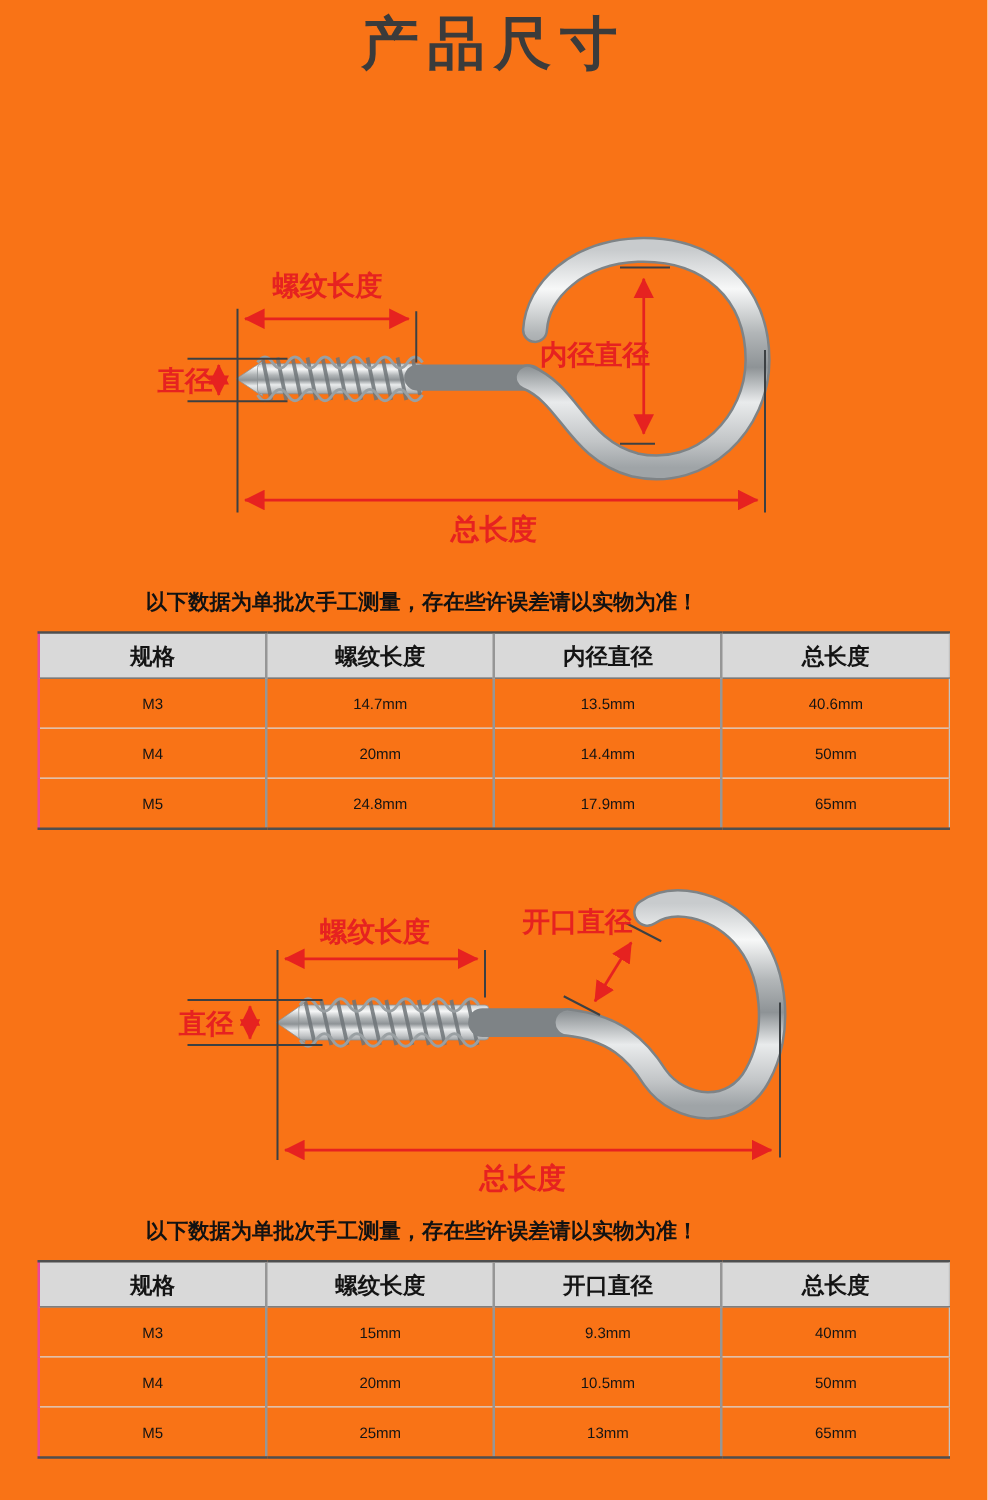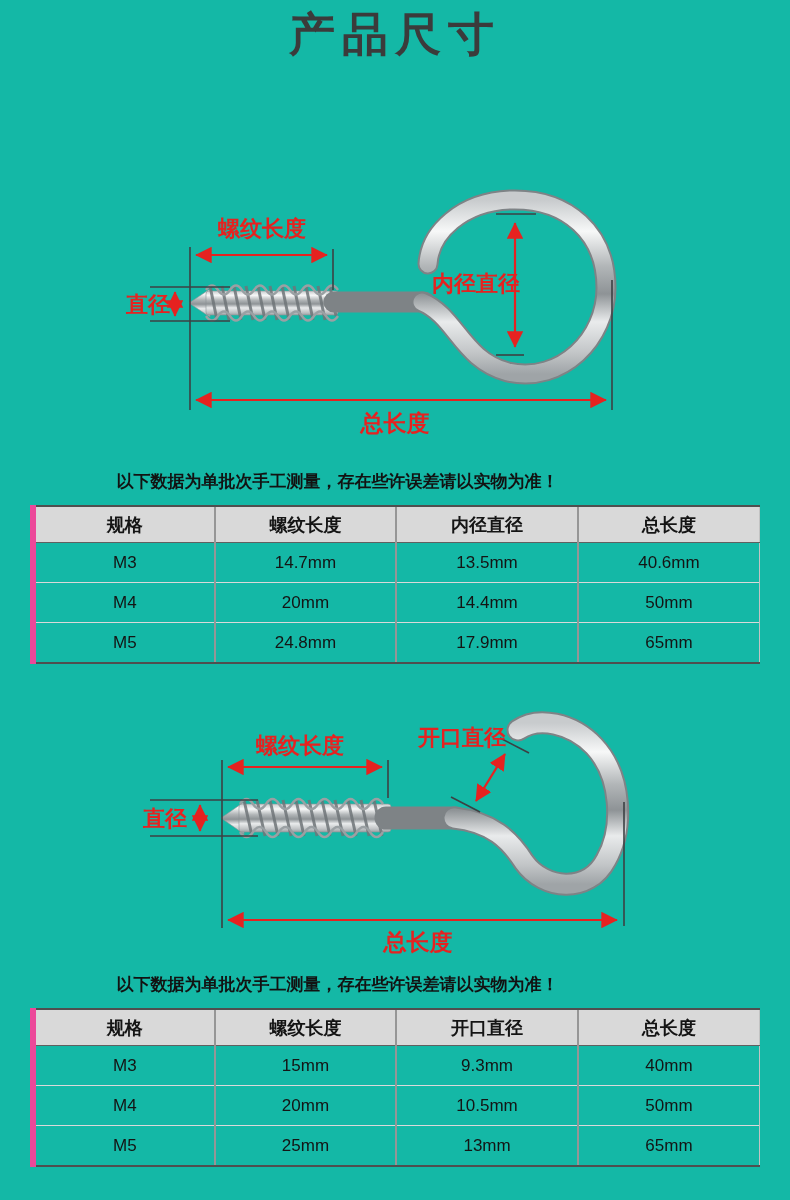--- a/index.html
+++ b/index.html
@@ -1,30 +1,30 @@
 <!DOCTYPE html>
 <html><head>
 <meta charset="utf-8">
 <style>
   html,body{margin:0;padding:0;background:#ffffff;}
-  .page{position:relative;width:790px;height:1200px;margin:0 auto;background:#14b8a6;
+  .page{position:relative;width:790px;height:1200px;margin:0 auto;background:#f97316;
         font-family:"Liberation Sans","DejaVu Sans",sans-serif;overflow:hidden;}
   .abs{position:absolute;}
   .title-zh{top:4px;left:0;width:790px;text-align:center;font-size:46px;font-weight:700;
             color:#3b3b3b;letter-spacing:7px;}
   .title-en{top:73px;left:0;width:790px;text-align:center;font-size:22px;font-weight:300;
             color:#4d4d4d;letter-spacing:4.5px;}
   .note{left:0;width:675px;text-align:center;font-size:17px;font-weight:600;color:#121212;}
   table.spec{left:30px;width:730px;border-collapse:collapse;table-layout:fixed;}
   .spec th{background:#d9d9d9;height:33px;font-size:18px;font-weight:700;color:#141414;
            border-top:2px solid #4f4f4f;border-bottom:1px solid #606060;text-align:center;}
-  .spec td{height:37px;text-align:center;font-size:17px;font-weight:500;color:#141414;
+  .spec td{height:37px;text-align:center;font-size:12px;font-weight:500;color:#141414;
            border-top:1px solid #d9d9d9;}
   .spec td,.spec th{border-left:2px solid #969696;}
-  .spec td:first-child,.spec th:first-child{border-left:6px solid #ec4899;}
+  .spec td:first-child,.spec th:first-child{border-left:2px solid #ec4899;}
   .spec td:last-child,.spec th:last-child{border-right:1px solid #c2c2c2;}
   .spec tbody tr:first-child td{border-top:none;}
   .spec tbody tr:last-child td{border-bottom:2px solid #4f4f4f;}
   .fig text{font-family:"Liberation Sans","DejaVu Sans",sans-serif;font-weight:700;
             fill:#e62220;font-size:22px;text-anchor:middle;}
   .fig text.big{font-size:23px;}
   .fig .ext{stroke:#3c4043;stroke-width:1.6;fill:none;}
   .fig .dim{stroke:#e62220;stroke-width:2.2;fill:none;}
   .fig .slash{stroke:#6f7478;stroke-width:3;fill:none;opacity:.85;}
   .fig .bump{stroke:#9aa0a3;stroke-width:2.4;fill:none;}

